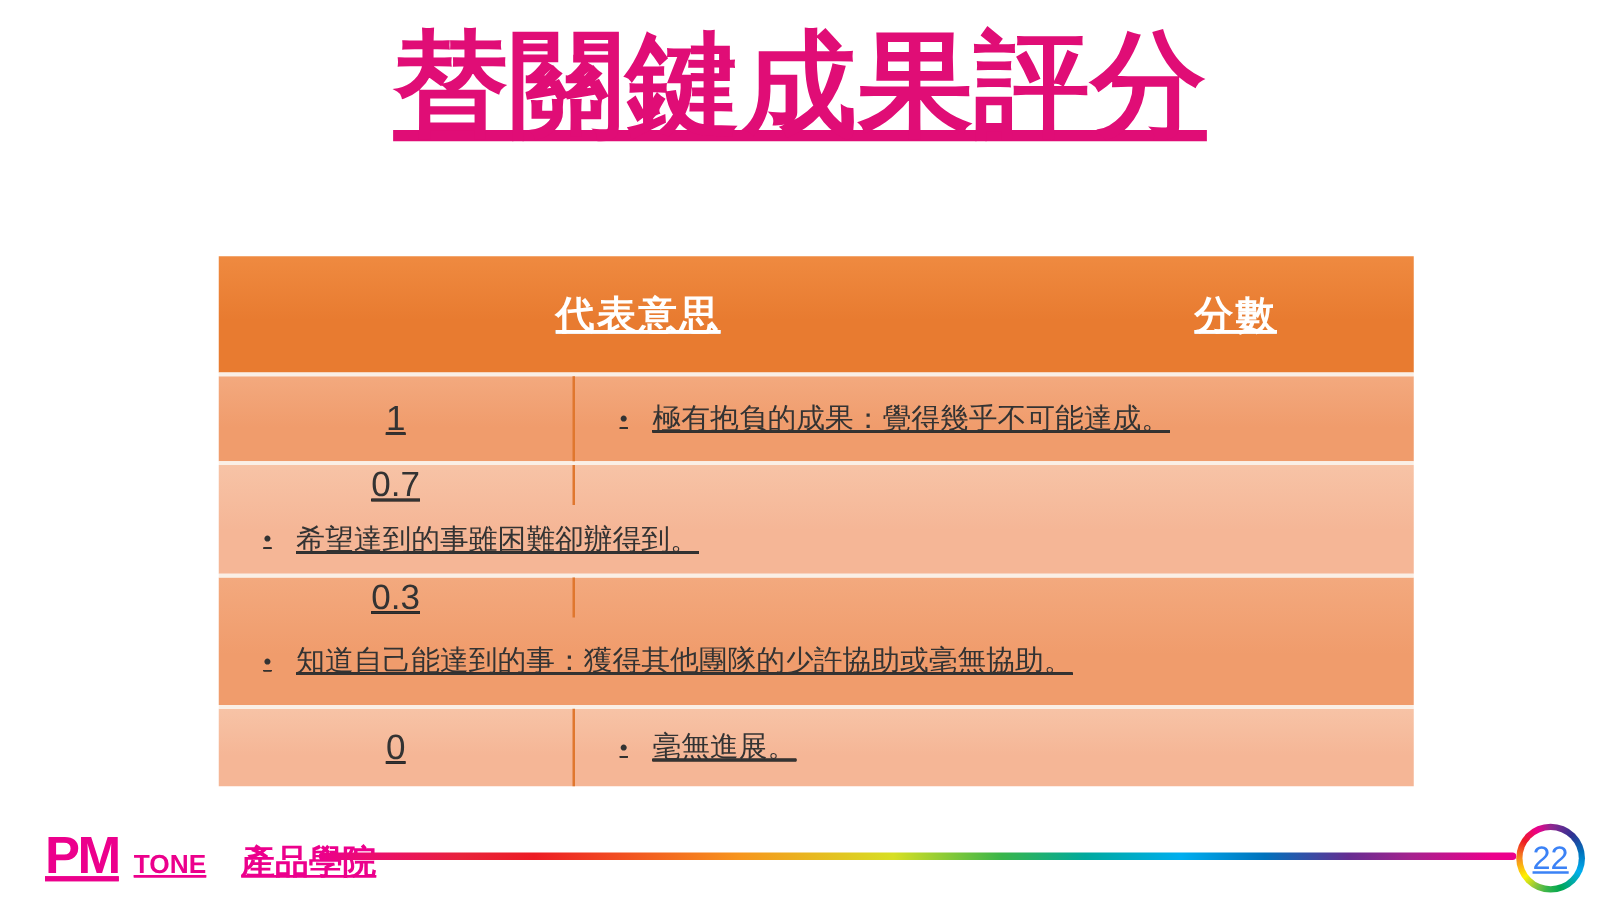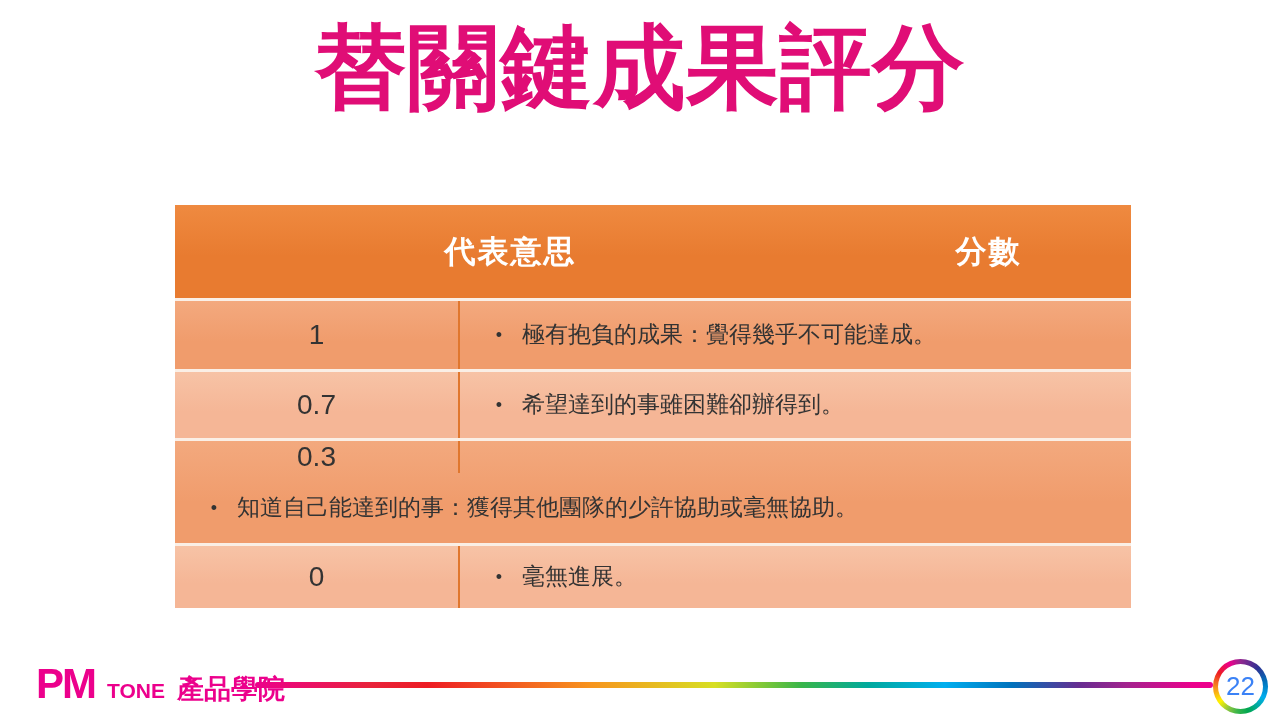--- a/index.html
+++ b/index.html
@@ -1,15 +1,15 @@
 <!DOCTYPE html>
 <html style="--title: #E00D76; --brand-magenta: #EC008C; --header-bg: #E87B30; --row-dark: #F09C6C; --row-light: #F5B696; --body-text: #333333;"><head>
 <meta charset="utf-8">
 <style>
-  * { margin: 0; padding: 0; box-sizing: border-box; }
+  * { margin: 0; padding: 0; box-sizing: border-box; text-decoration: underline; }
   html, body { width: 1280px; height: 720px; }
   body {
     font-family: "Liberation Sans", "DejaVu Sans", sans-serif;
     background: #ffffff;
     position: relative;
     overflow: hidden;
   }
 
   
   .slide-title {
@@ -48,21 +48,21 @@
   .th.col-score { width: 285px; }
   .th.col-meaning { flex: 1; }
 
   .trow {
     display: flex;
     border-top: 3px solid #FAEFE6;
   }
   .trow.dark  { background: linear-gradient(180deg, #f3a97e 0%, var(--row-dark, #F09C6C) 60%); }
   .trow.light { background: linear-gradient(180deg, #f7c3a6 0%, var(--row-light, #F5B696) 60%); }
   .r1 { height: 71px; }
-  .r2 { height: 69px; }
+  .r2 { height: 90px; flex-direction: column; }
   .r3 { height: 105px; flex-direction: column; }
   .r4 { height: 65px; }
 
   .td.cell-score {
     width: 285px;
     display: flex;
     align-items: center;
     justify-content: center;
     font-size: 28px;
     color: var(--body-text, #333333);
@@ -104,21 +104,21 @@
   .logo-tone {
     font-size: 21px;
     font-weight: 600;
     letter-spacing: 0px;
     line-height: 1;
     margin-left: 12px;
   }
   .logo-academy {
     font-size: 27px;
     font-weight: 700;
-    margin-left: 12px;
+    margin-left: 28px;
     line-height: 1;
   }
 
   .rainbow-line {
     position: absolute;
     left: 255px; top: 682px;
     width: 958px; height: 6px;
     border-radius: 3px;
     background: linear-gradient(90deg,
       #EC008C 0%, #E8233B 12%, #ED1C24 18%, #F7941D 35%,

